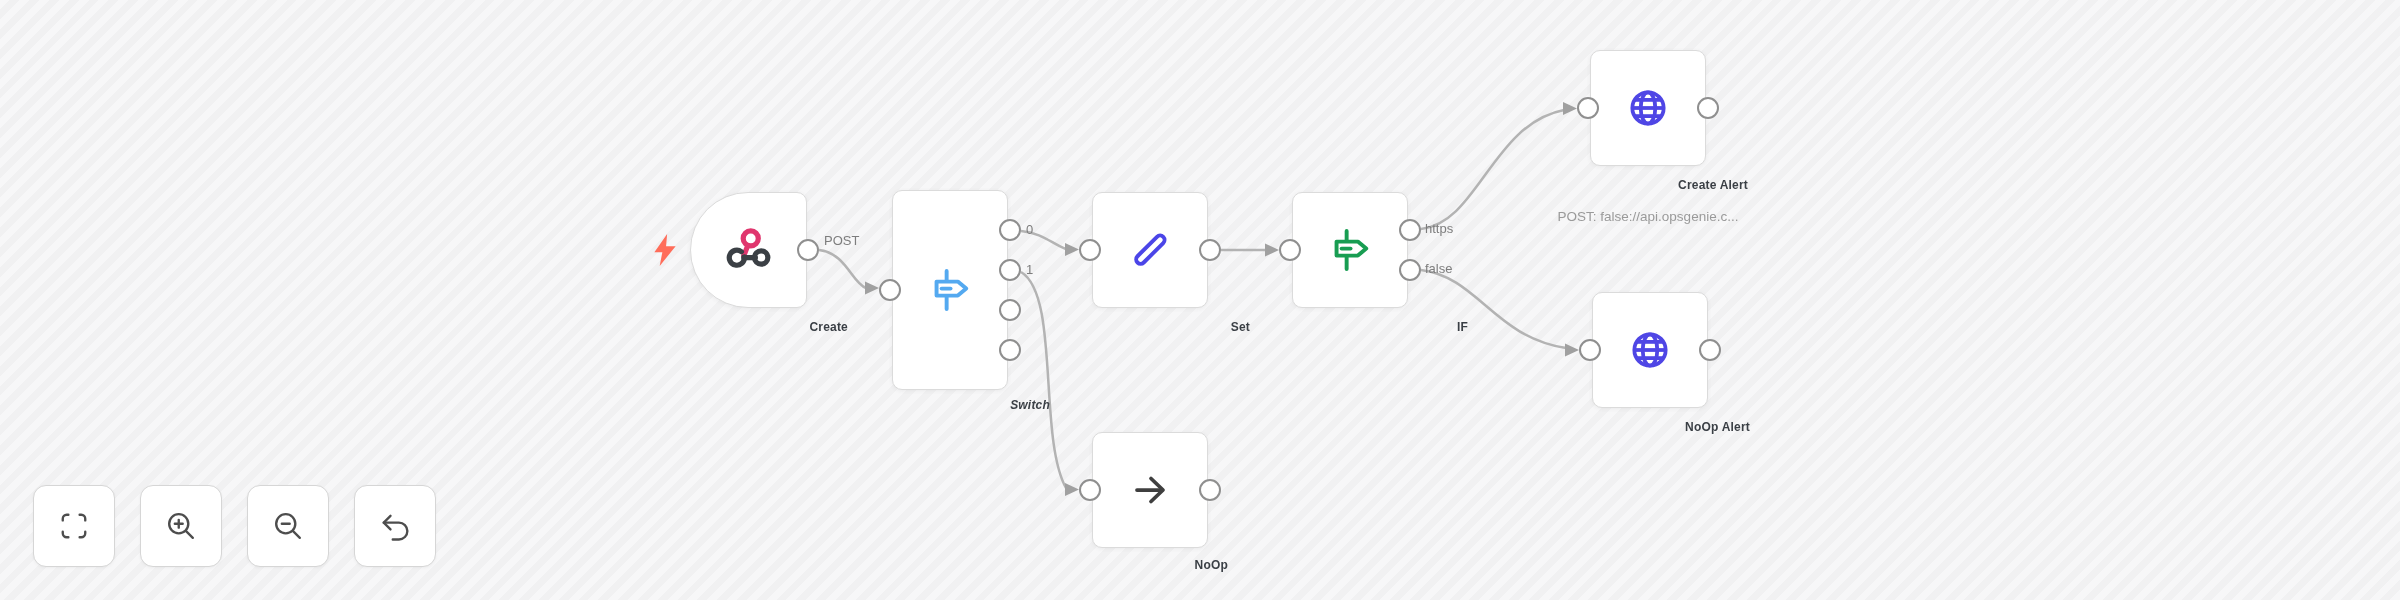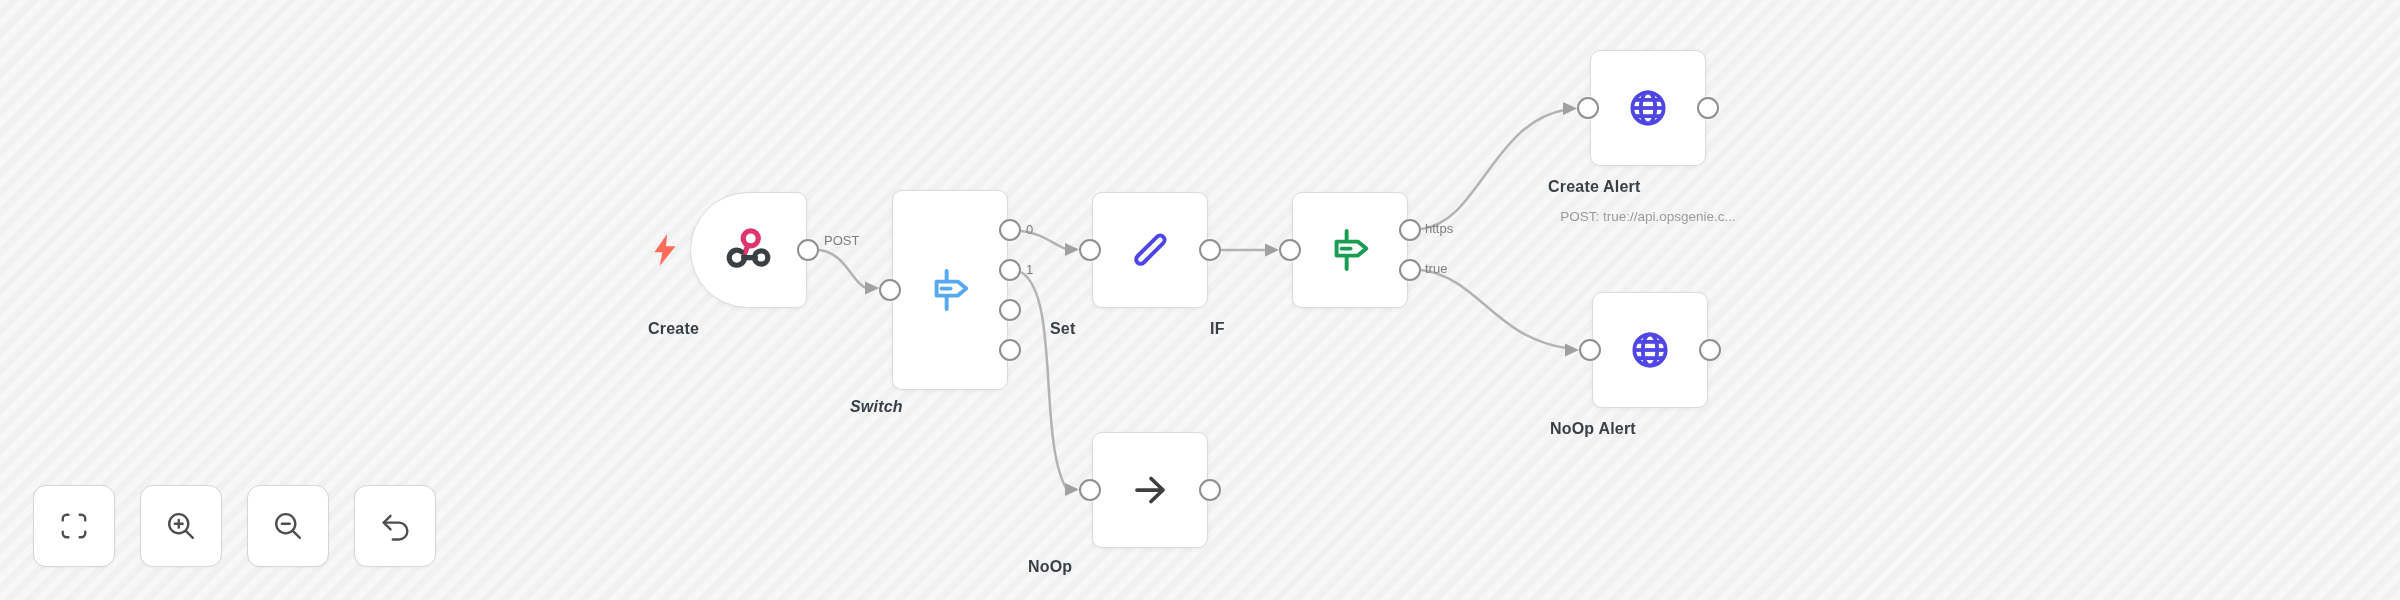--- a/index.html
+++ b/index.html
@@ -15,22 +15,22 @@
     display:flex;align-items:center;justify-content:center;
     box-shadow:0 1px 4px rgba(68,68,68,0.07);box-sizing:border-box;
   }
   .node.trigger{border-radius:58px 10px 10px 58px;}
   .node-icon{display:block;}
   .port{
     position:absolute;width:18px;height:18px;border:2.4px solid #8f8f8f;border-radius:50%;
     background:#ffffff;box-sizing:content-box;
   }
   .node-label{
-    position:absolute;width:200px;text-align:left;
-    font-size:16px;font-weight:700;color:#3a3f45;letter-spacing:0.2px;
+    position:absolute;width:200px;text-align:right;
+    font-size:12px;font-weight:700;color:#3a3f45;letter-spacing:0.2px;
   }
   .node-subtitle{
     position:absolute;width:260px;text-align:center;
     font-size:13.5px;font-weight:400;color:#9a9a9a;
   }
   .port-label{
     position:absolute;font-size:13px;color:#7d7d7d;line-height:14px;
   }
   .bolt{position:absolute;left:652px;top:233px;width:26px;height:34px;}
   .controls{position:absolute;left:33px;top:485px;display:flex;gap:25px;}
@@ -124,38 +124,38 @@
         <line x1="44" y1="16" x2="44" y2="84"></line>
         <path d="M 26 35 L 64 35 L 79 47.5 L 64 60 L 26 60 Z" fill="#ffffff"></path>
         <line x1="35" y1="47.5" x2="51" y2="47.5"></line>
       </g>
     </svg>
   </div>
   <div class="port" style="left:1279px;top:239px;"></div>
   <div class="port" style="left:1399px;top:219px;"></div>
   <div class="port" style="left:1399px;top:259px;"></div>
   <div class="port-label" style="left:1425px;top:222px;">https</div>
-  <div class="port-label" style="left:1425px;top:262px;">true</div>
-  <div class="node-label" style="left:1210px;top:320px;">IF</div>
+  <div class="port-label" style="left:1425px;top:262px;">false</div>
+  <div class="node-label" style="left:1268px;top:320px;">IF</div>
 
   <div class="node" style="left:1590px;top:50px;width:116px;height:116px;">
     <svg class="node-icon" viewBox="0 0 100 100" width="54" height="54">
       <g fill="none" stroke-width="7" stroke="#4f46e5">
         <circle cx="50" cy="50" r="29"></circle>
         <ellipse cx="50" cy="50" rx="13.5" ry="29"></ellipse>
         <line x1="21" y1="50" x2="79" y2="50"></line>
         <line x1="25.5" y1="35" x2="74.5" y2="35"></line>
         <line x1="25.5" y1="65" x2="74.5" y2="65"></line>
       </g>
     </svg>
   </div>
   <div class="port" style="left:1577px;top:97px;"></div>
   <div class="port" style="left:1697px;top:97px;"></div>
   <div class="node-label" style="left:1548px;top:178px;">Create Alert</div>
-  <div class="node-subtitle" style="left:1518px;top:209px;">POST: true://api.opsgenie.c...</div>
+  <div class="node-subtitle" style="left:1518px;top:209px;">POST: false://api.opsgenie.c...</div>
 
   <div class="node" style="left:1592px;top:292px;width:116px;height:116px;">
     <svg class="node-icon" viewBox="0 0 100 100" width="54" height="54">
       <g fill="none" stroke-width="7" stroke="#4f46e5">
         <circle cx="50" cy="50" r="29"></circle>
         <ellipse cx="50" cy="50" rx="13.5" ry="29"></ellipse>
         <line x1="21" y1="50" x2="79" y2="50"></line>
         <line x1="25.5" y1="35" x2="74.5" y2="35"></line>
         <line x1="25.5" y1="65" x2="74.5" y2="65"></line>
       </g>

